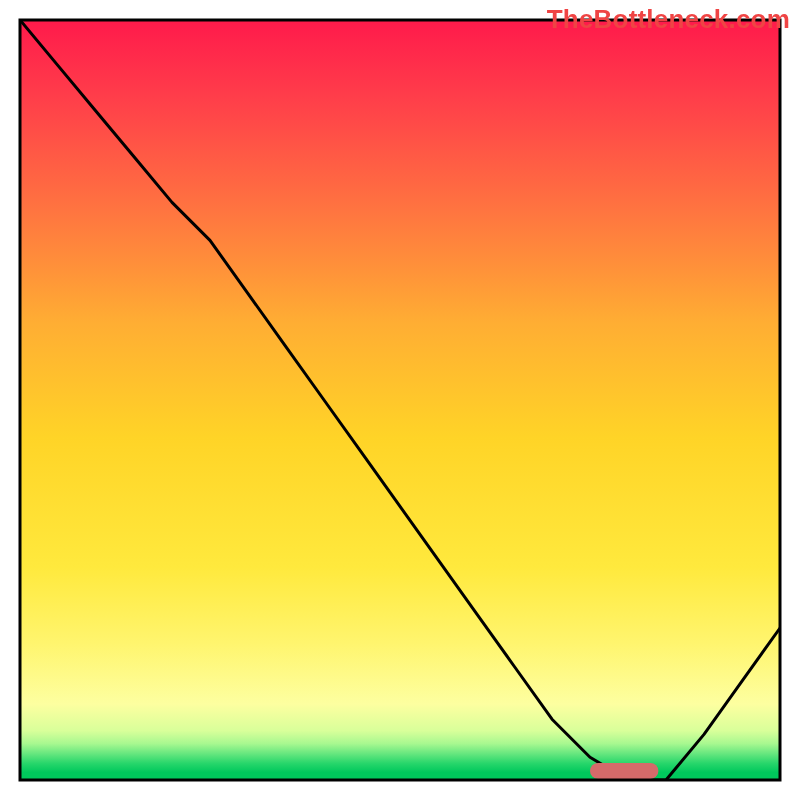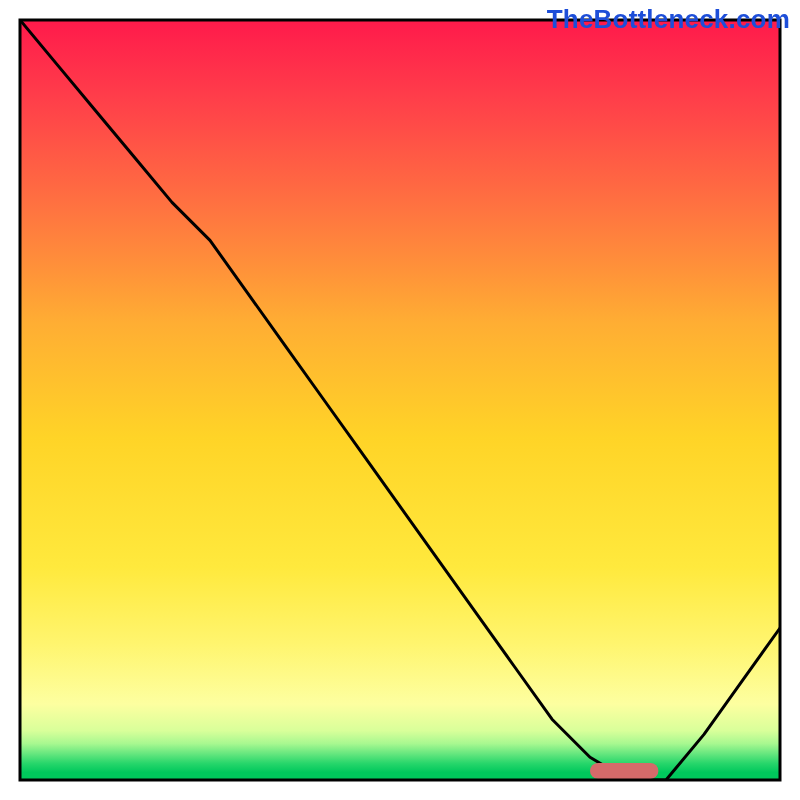--- a/index.html
+++ b/index.html
@@ -15,21 +15,21 @@
     position: relative;
     width: 800px;
     height: 800px;
   }
   .watermark {
     position: absolute;
     top: 4px;
     right: 10px;
     font-size: 26px;
     font-weight: 600;
-    color: #1d4ed8;
+    color: #ef4444;
     letter-spacing: 0.2px;
     z-index: 40;
   }
   svg.plot {
     position: absolute;
     left: 0;
     top: 0;
     width: 800px;
     height: 800px;
     display: block;

